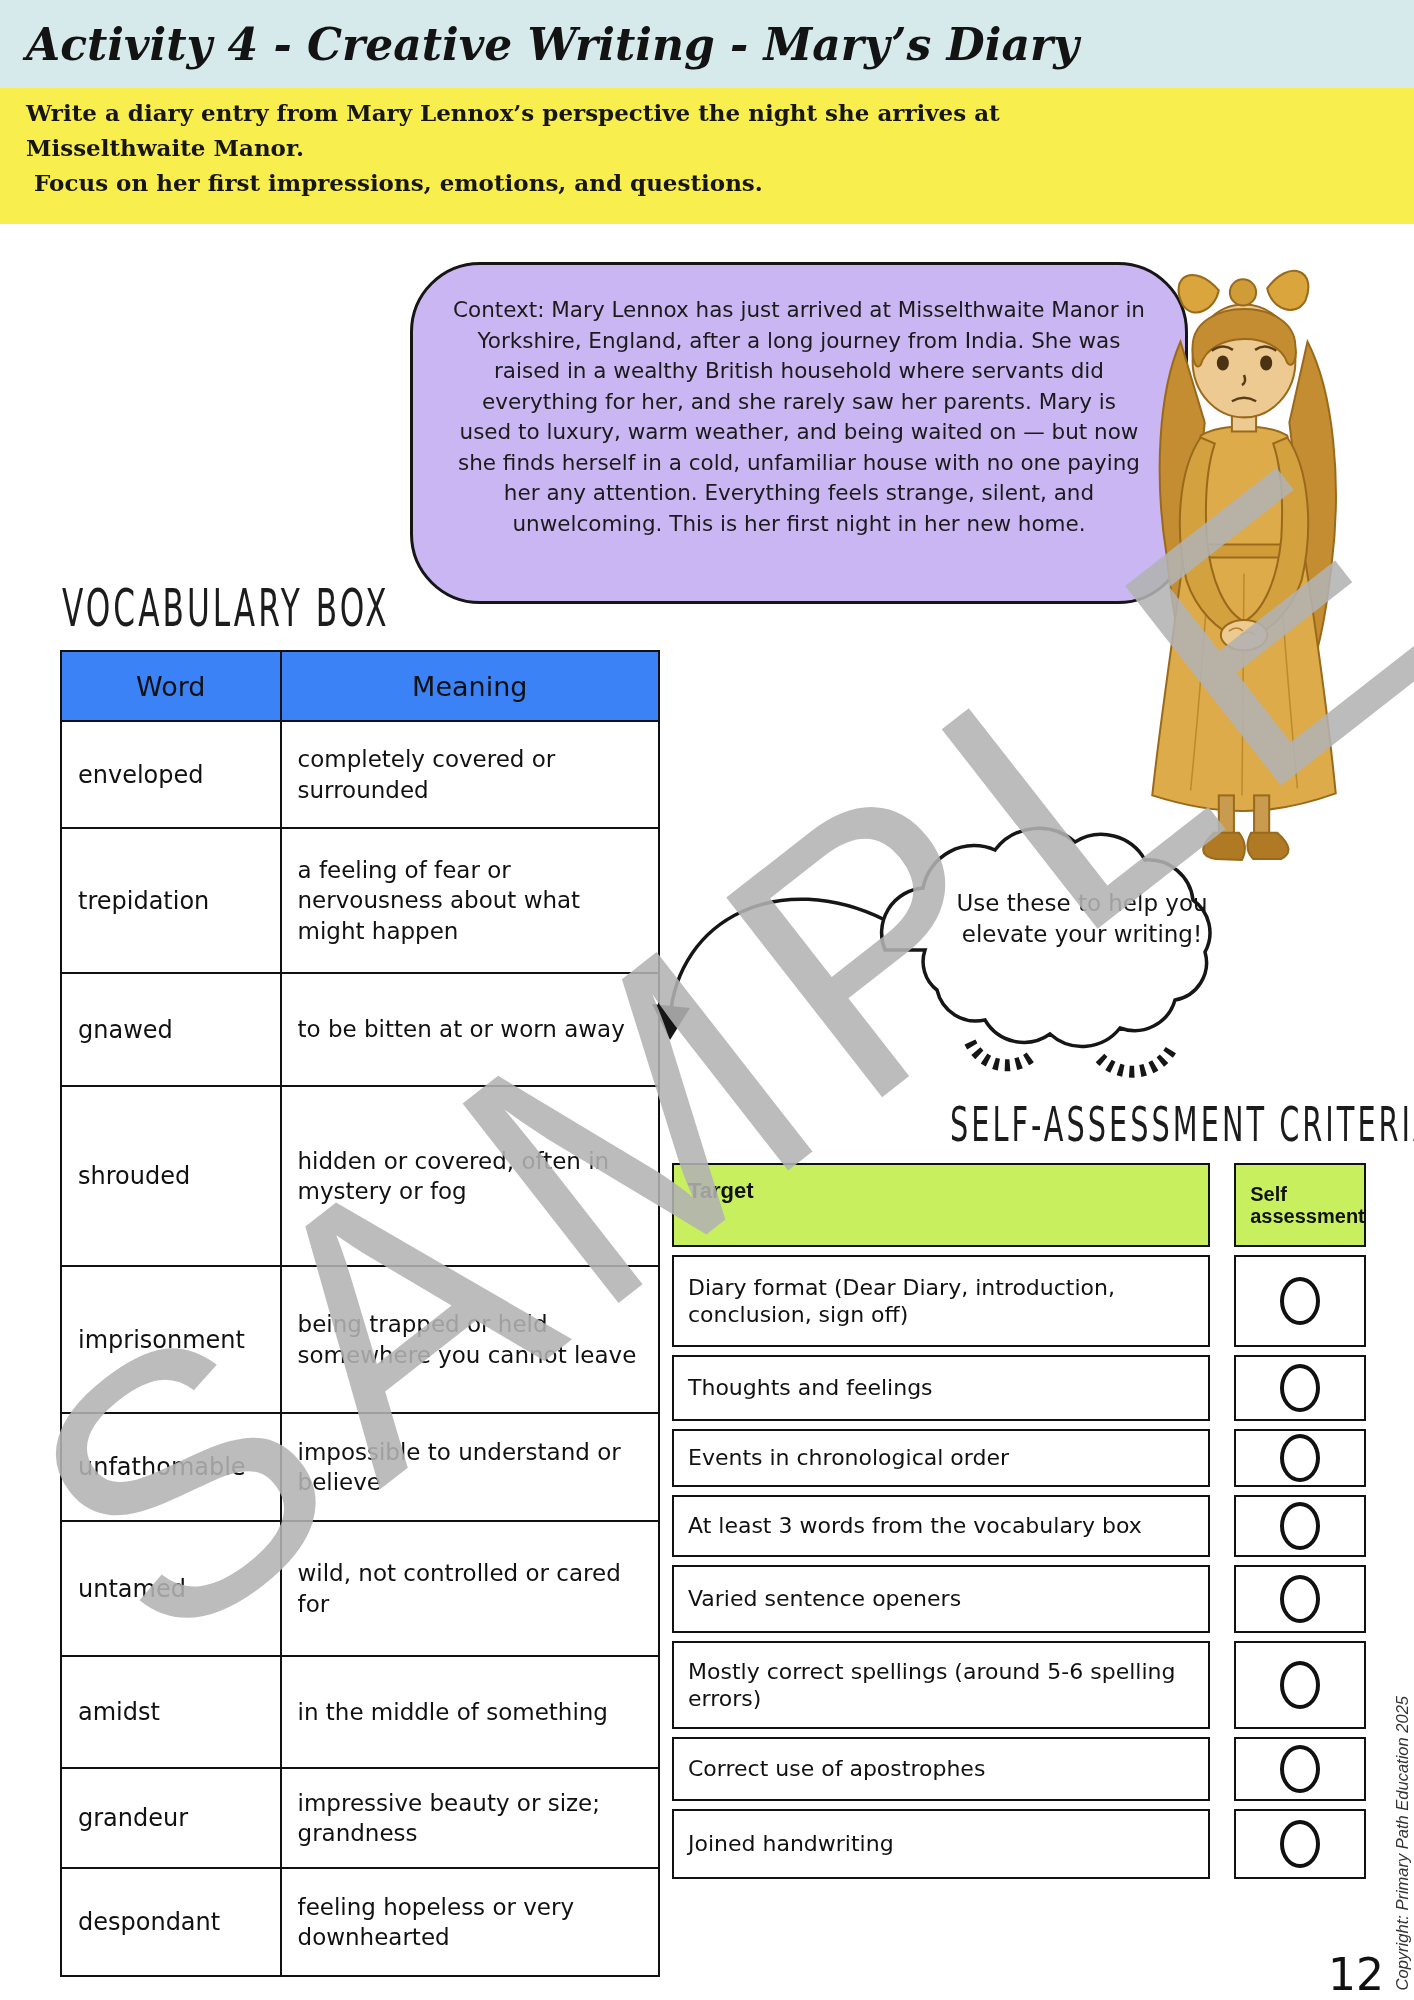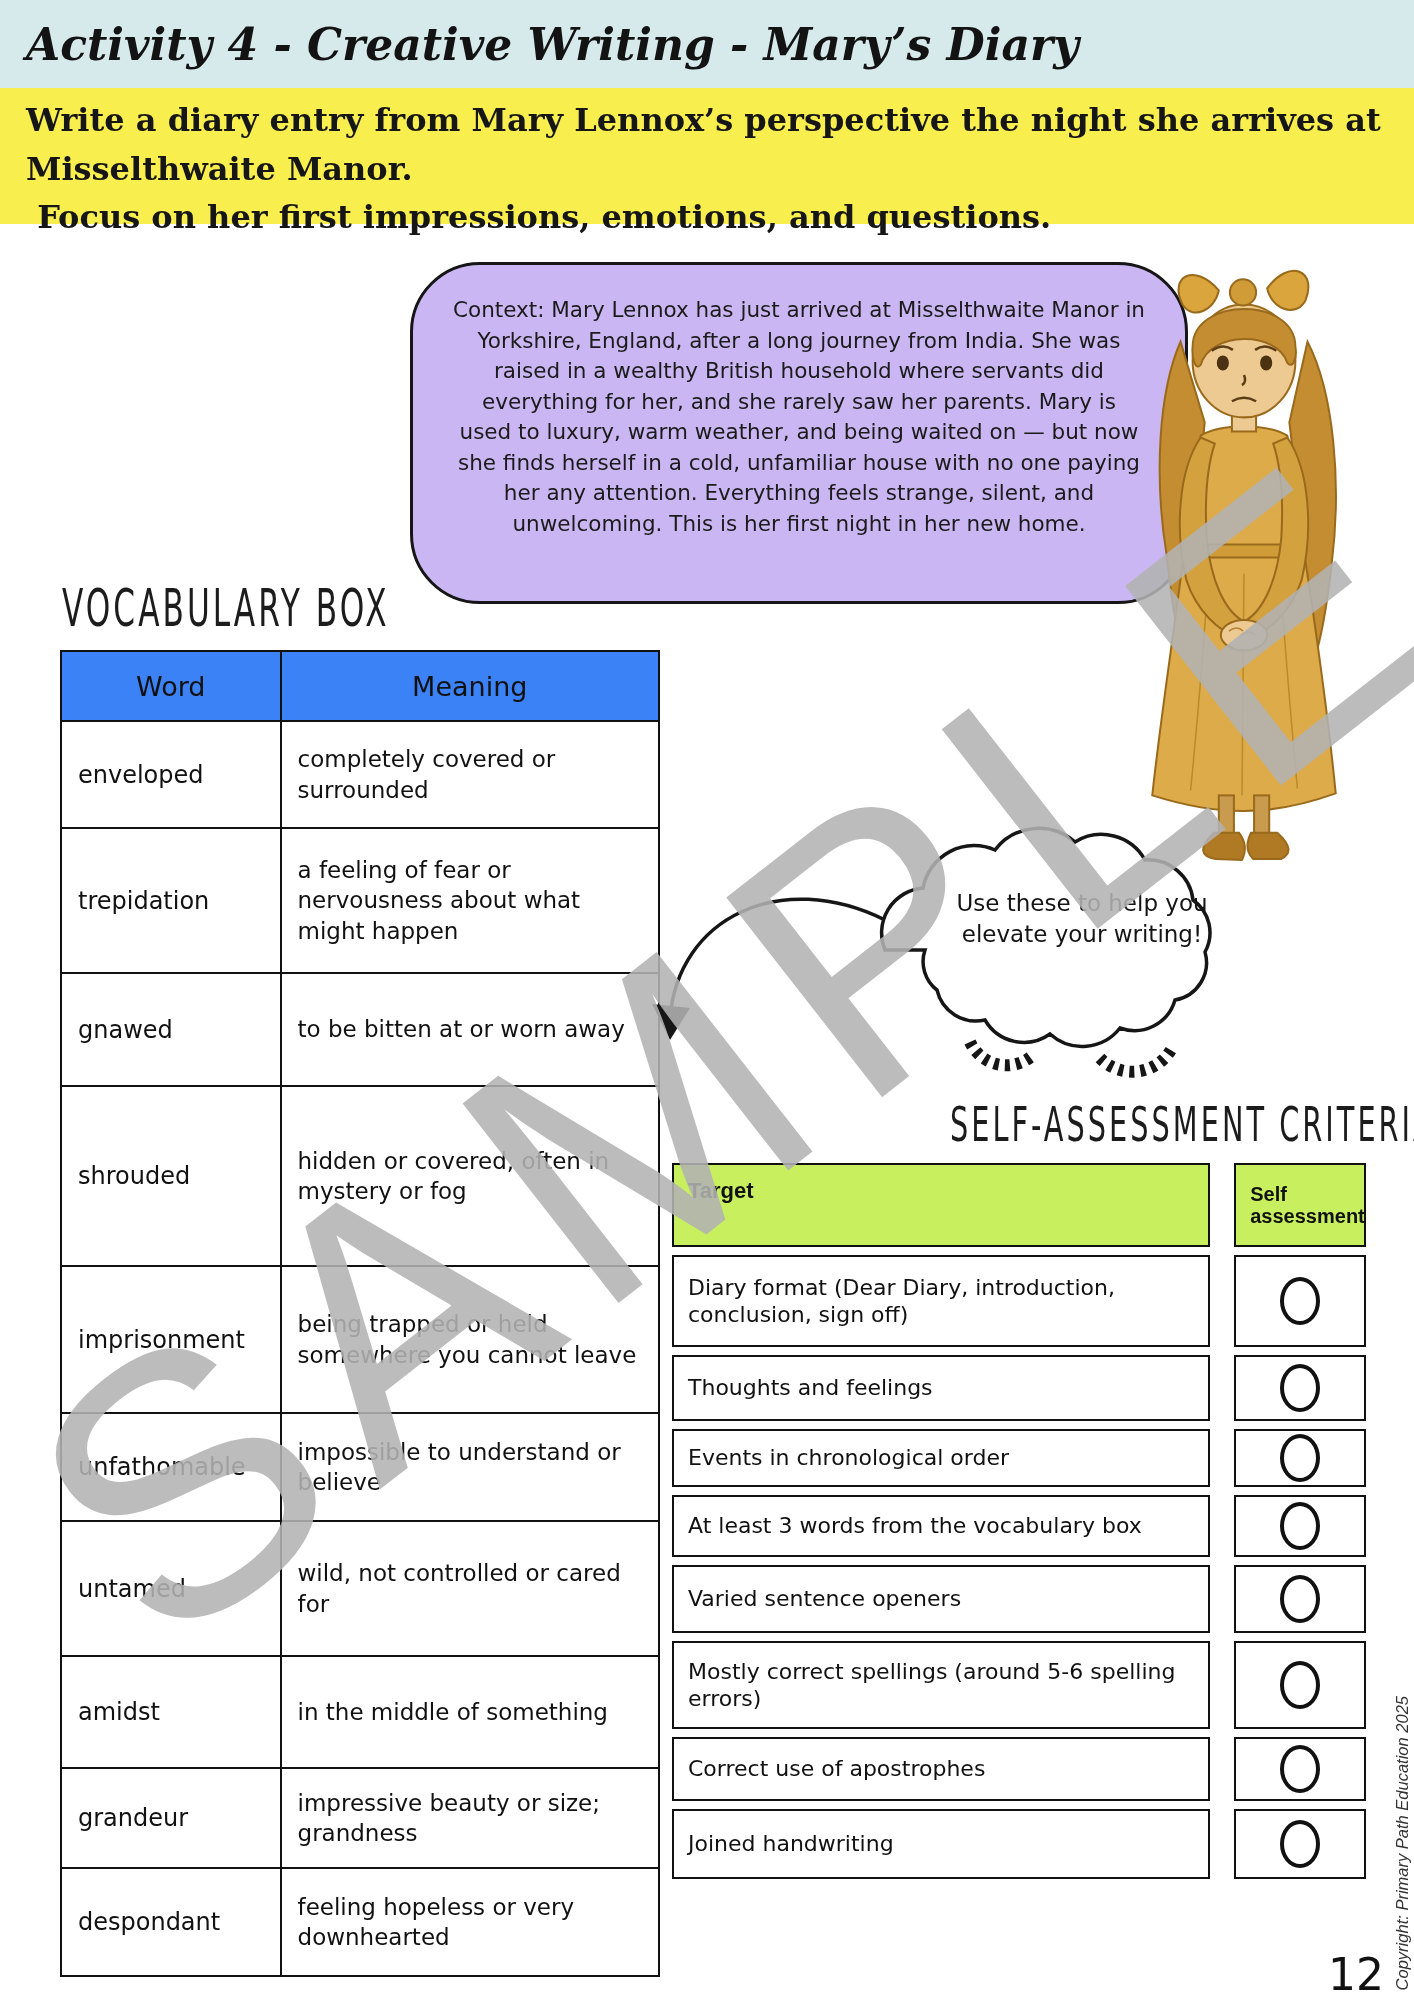--- a/index.html
+++ b/index.html
@@ -12,21 +12,21 @@
   .titlebar {
     position:absolute; left:0; top:0; width:1414px; height:88px;
     background:#d6e9eb; display:flex; align-items:center; padding-left:26px;font-style:italic;
   }
   .titlebar h1 {
     font-family:"DejaVu Serif", serif; font-weight:700; font-size:44px; color:#131313;
   }
   .taskbanner {
     position:absolute; left:0; top:88px; width:1414px; height:136px;
     background:#f8ee4d; padding:8px 26px 0 26px;
-    font-family:"DejaVu Serif", serif; font-weight:700; font-size:32px; line-height:1.52; color:#161616;
+    font-family:"DejaVu Serif", serif; font-weight:700; font-size:23px; line-height:1.52; color:#161616;
   }
   .taskbanner div { white-space:pre-wrap; }
   
   .context-bubble {
     position:absolute; left:410px; top:262px; width:778px; height:342px;
     background:#cab6f2; border:3px solid #161616; border-radius:70px;
     padding:30px 40px; z-index:3;
     font-family:"DejaVu Sans", sans-serif; font-size:21.5px; line-height:1.42;
     text-align:center; color:#1b1b1b;
   }

